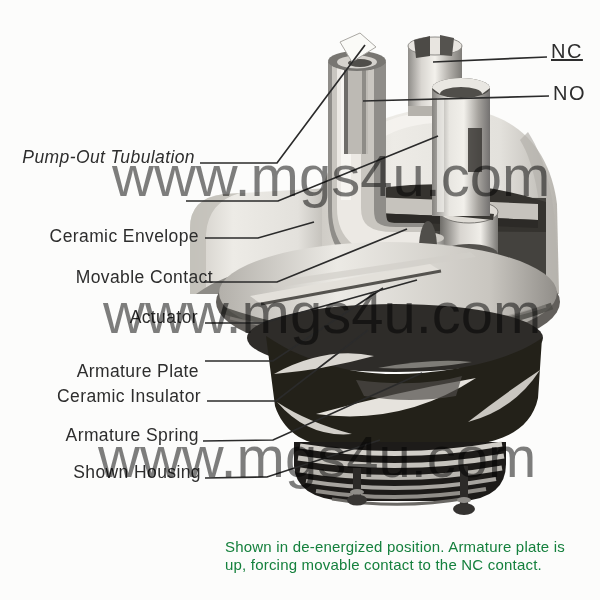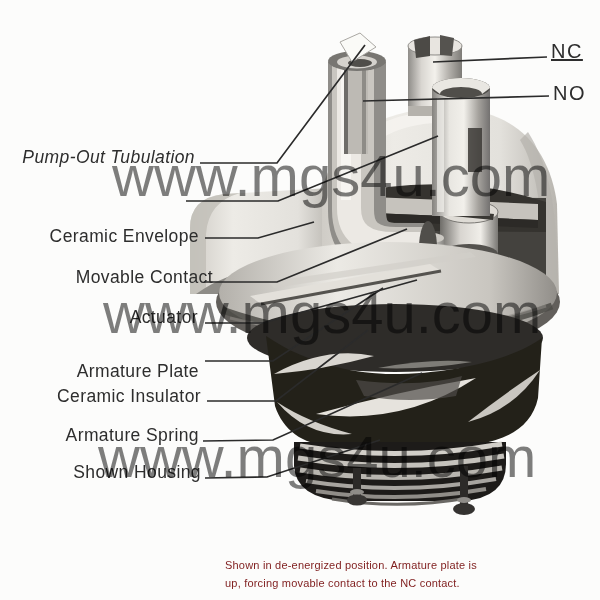--- a/index.html
+++ b/index.html
@@ -15,22 +15,22 @@
     white-space:nowrap;line-height:22px;
   }
   .part-label.right-col{font-size:20px;letter-spacing:1.5px;line-height:22px;}
   .wm{
     position:absolute;
     font-size:58px;line-height:1;letter-spacing:0px;
     color:#000000;opacity:.5;white-space:nowrap;
     pointer-events:none;
   }
   #caption{
-    position:absolute;left:225px;top:556px;width:370px;
-    font-size:11px;line-height:18px;letter-spacing:.2px;color:#7f1d1d;
+    position:absolute;left:225px;top:538px;width:370px;
+    font-size:15px;line-height:18px;letter-spacing:.2px;color:#15803d;
   }
 </style>
 </head>
 <body>
 
 <div id="stage">
 
   <svg id="art" viewBox="0 0 600 600" aria-hidden="true">
     <defs>
       <linearGradient id="gDome" x1="0" y1="0" x2="1" y2="0">

